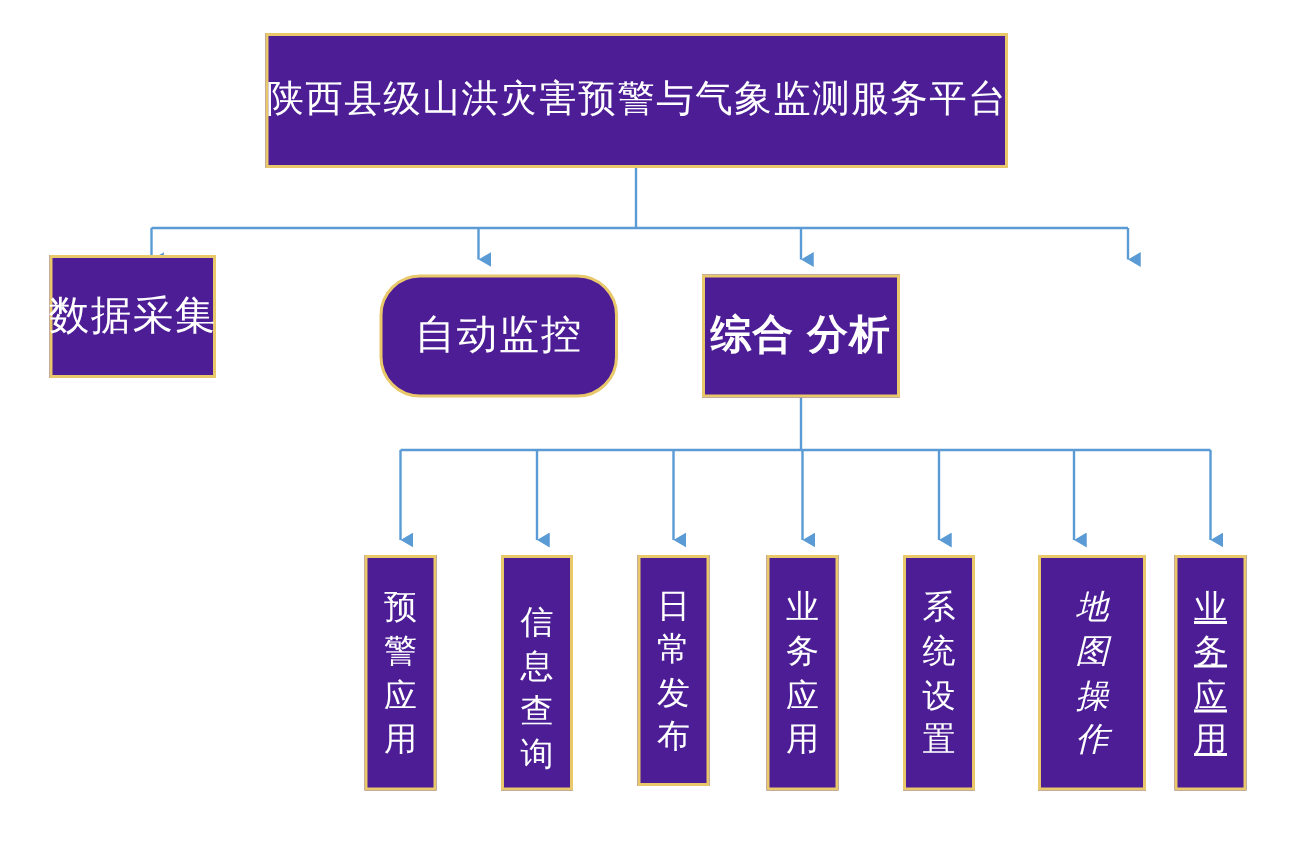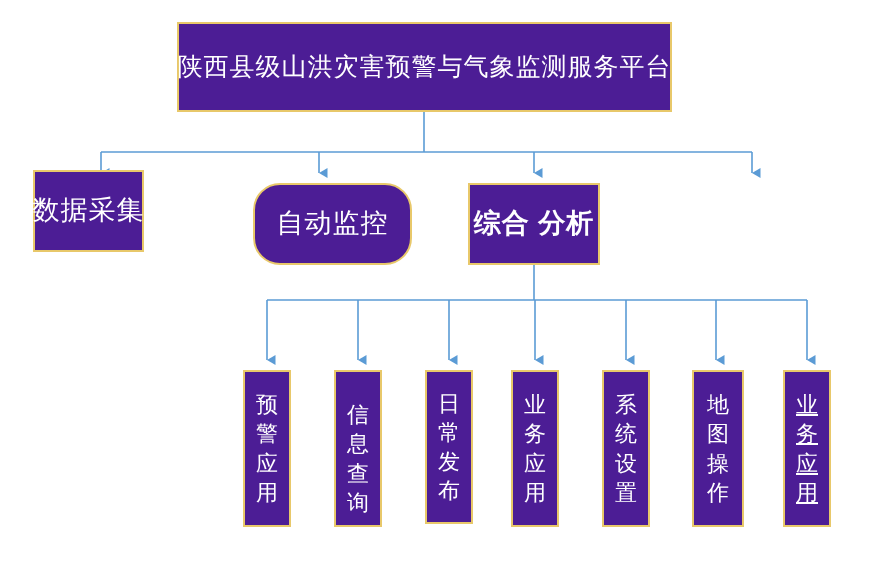--- a/index.html
+++ b/index.html
@@ -139,21 +139,21 @@
   </div>
 
   <div class="node node-leaf" style="left:511px; top:370px; width:48px; height:157px;">
     <span class="leaf-text">业务应用</span>
   </div>
 
   <div class="node node-leaf" style="left:602px; top:370px; width:48px; height:157px;">
     <span class="leaf-text">系统设置</span>
   </div>
 
-  <div class="node node-leaf" style="left:692px; top:370px; width:52px; height:157px;">
+  <div class="node node-leaf" style="left:692px; top:370px; width:72px; height:157px;font-style:italic;">
     <span class="leaf-text">地图操作</span>
   </div>
 
   <div class="node node-leaf" style="left:783px; top:370px; width:48px; height:157px;text-decoration:underline;">
     <span class="leaf-text">业务应用</span>
   </div>
 
 </div>
 
 </body></html>

